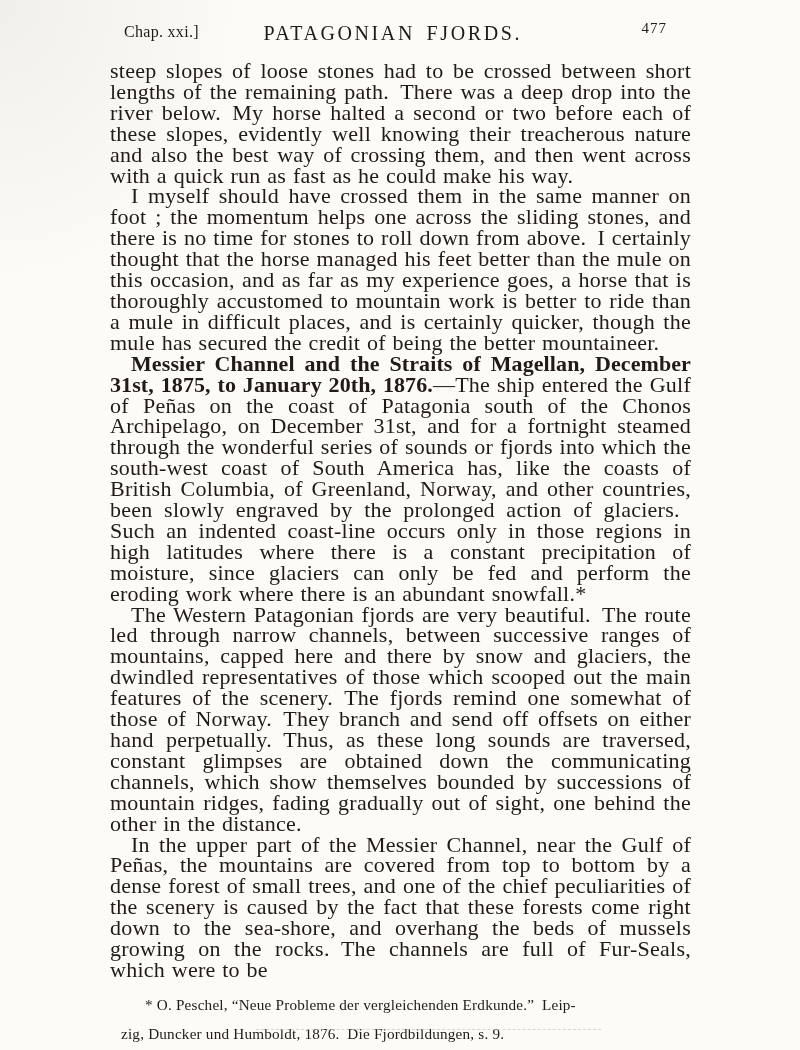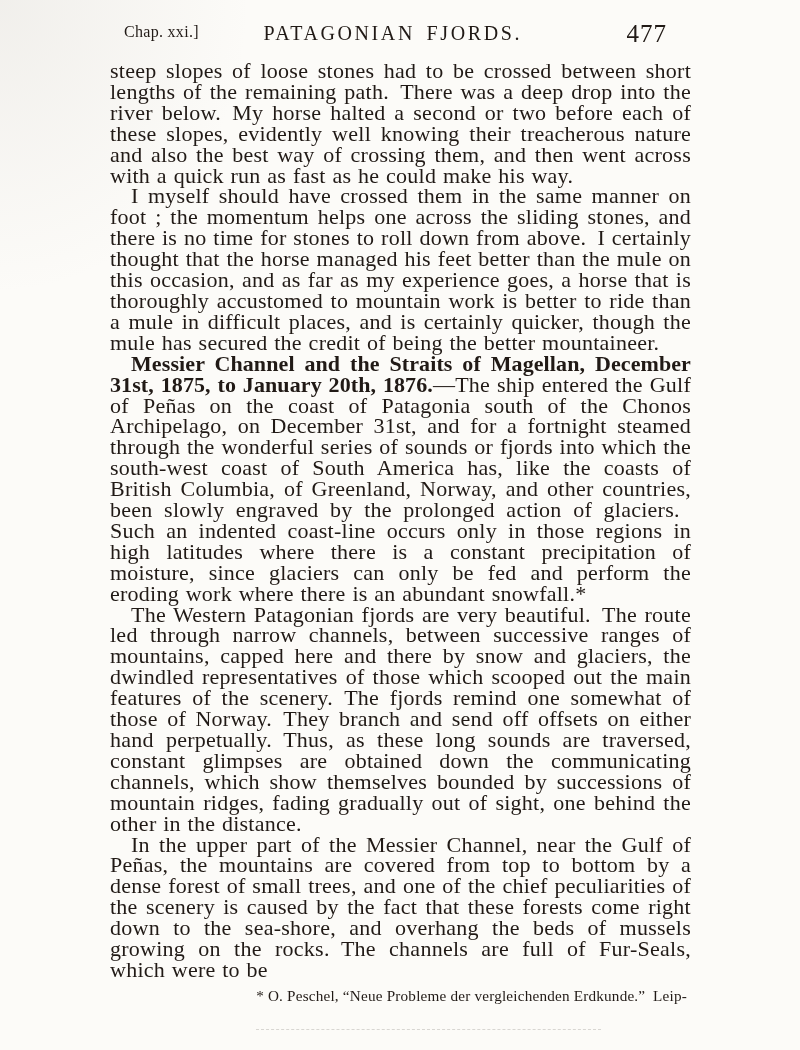--- a/index.html
+++ b/index.html
@@ -39,21 +39,21 @@
     top: 2px;
     font-size: 20px;
     letter-spacing: 2.6px;
     word-spacing: 4px;
     white-space: nowrap;
   }
   .page-number {
     position: absolute;
     right: 24px;
     top: 0px;
-    font-size: 25px;
+    font-size: 15px;
     letter-spacing: 1px;
   }
   .text-block {
     position: absolute;
     left: 110px;
     top: 61px;
     width: 581px;
     font-size: 22px;
     line-height: 20.9px;
     letter-spacing: 0.25px;
@@ -72,21 +72,21 @@
   }
   .footnote {
     position: absolute;
     left: 112px;
     top: 986px;
     width: 575px;
     font-size: 15.2px;
     line-height: 19.5px;
     letter-spacing: 0.2px;
   }
-  .footnote-line { margin: 0; text-align: right; }
+  .footnote-line { margin: 9px; }
   .footnote-line.first { text-indent: 24px; }
   .scan-artifact-line {
     position: absolute;
     left: 256px;
     top: 1029px;
     width: 345px;
     height: 0px;
     border-top: 1px dashed #c9c7c2;
     opacity: 0.7;
   }
@@ -105,17 +105,18 @@
   <div class="text-block">
       <p class="para"><span>steep slopes of loose stones had to be crossed between short lengths of the remaining path. There was a deep drop into the river below. My horse halted a second or two before each of these slopes, evidently well knowing their treacherous nature and also the best way of crossing them, and then went across with a quick run as fast as he could make his way.</span></p>
       <p class="para indent"><span>I myself should have crossed them in the same manner on foot ; the momentum helps one across the sliding stones, and there is no time for stones to roll down from above. I certainly thought that the horse managed his feet better than the mule on this occasion, and as far as my experience goes, a horse that is thoroughly accustomed to mountain work is better to ride than a mule in difficult places, and is certainly quicker, though the mule has secured the credit of being the better mountaineer.</span></p>
       <p class="para indent"><span class="bold">Messier Channel and the Straits of Magellan, December 31st, 1875, to January 20th, 1876.</span><span>—The ship entered the Gulf of Peñas on the coast of Patagonia south of the Chonos Archipelago, on December 31st, and for a fortnight steamed through the wonderful series of sounds or fjords into which the south-west coast of South America has, like the coasts of British Columbia, of Greenland, Norway, and other countries, been slowly engraved by the prolonged action of glaciers. Such an indented coast-line occurs only in those regions in high latitudes where there is a constant precipitation of moisture, since glaciers can only be fed and perform the eroding work where there is an abundant snowfall.*</span></p>
       <p class="para indent"><span>The Western Patagonian fjords are very beautiful. The route led through narrow channels, between successive ranges of mountains, capped here and there by snow and glaciers, the dwindled representatives of those which scooped out the main features of the scenery. The fjords remind one somewhat of those of Norway. They branch and send off offsets on either hand perpetually. Thus, as these long sounds are traversed, constant glimpses are obtained down the communicating channels, which show themselves bounded by successions of mountain ridges, fading gradually out of sight, one behind the other in the distance.</span></p>
       <p class="para indent"><span>In the upper part of the Messier Channel, near the Gulf of Peñas, the mountains are covered from top to bottom by a dense forest of small trees, and one of the chief peculiarities of the scenery is caused by the fact that these forests come right down to the sea-shore, and overhang the beds of mussels growing on the rocks. The channels are full of Fur-Seals, which were to be</span></p>
     </div>
 
   <div class="footnote">
       <div class="footnote-line first">* O. Peschel, “Neue Probleme der vergleichenden Erdkunde.” Leip-</div>
+      <div class="footnote-line">zig, Duncker und Humboldt, 1876. Die Fjordbildungen, s. 9.</div>
     </div>
 
   <div class="scan-artifact-line"></div>
 
 </div>
 
 </body></html>

